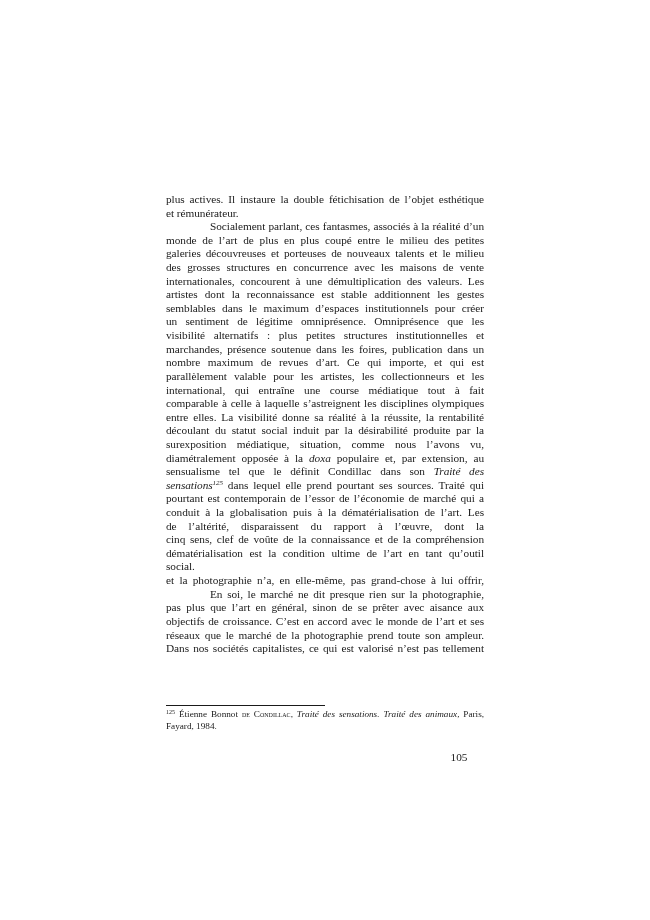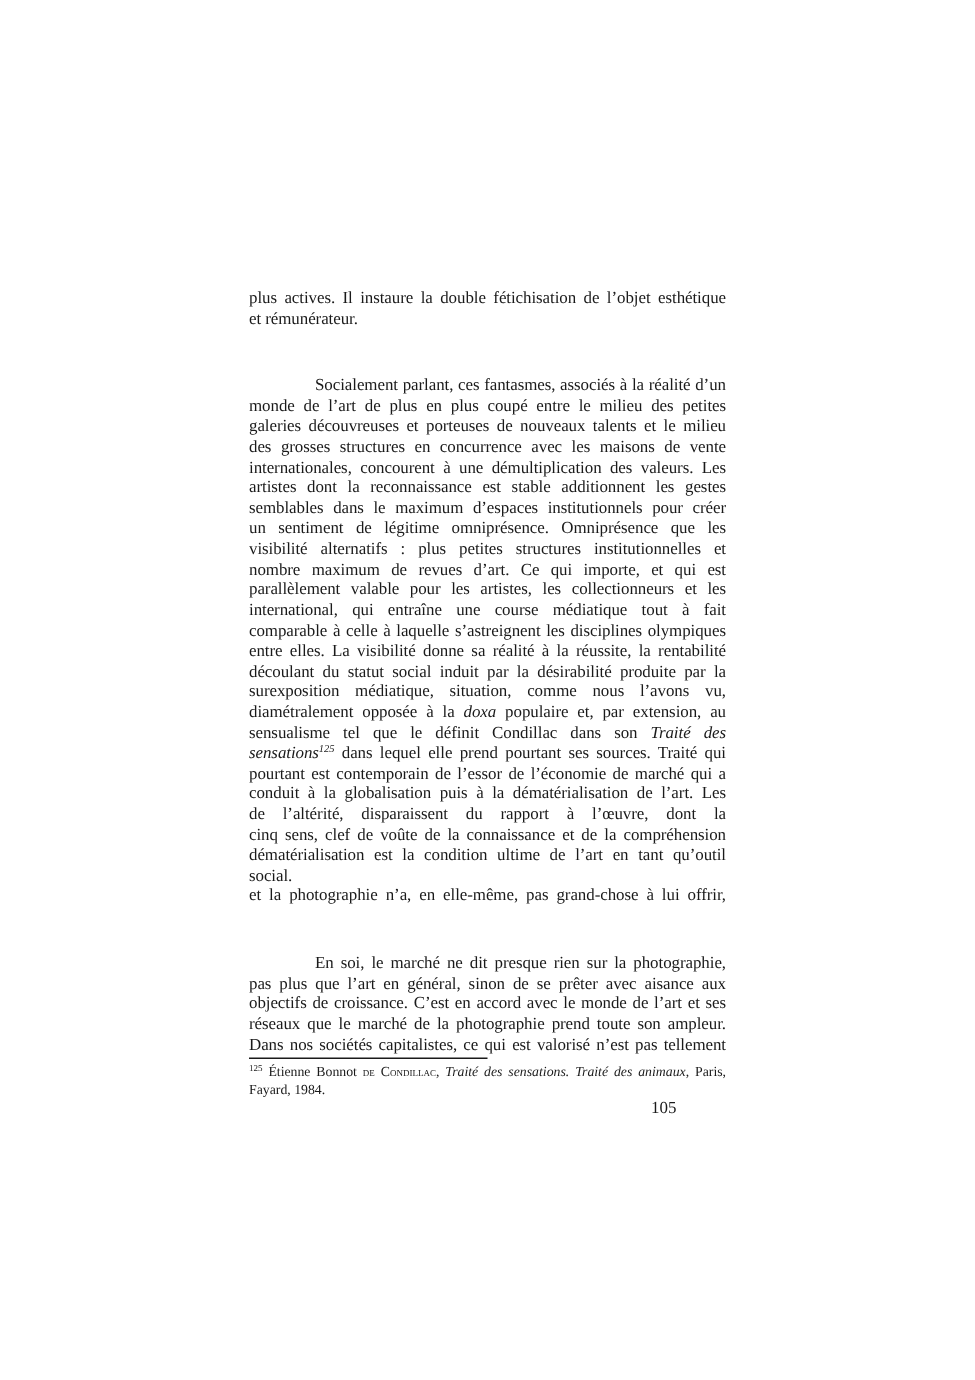--- a/index.html
+++ b/index.html
@@ -40,21 +40,20 @@
       text-align: justify;
       text-align-last: justify;
       white-space: nowrap;
       height: 13.62px;
     }
     .para .line.last {
       text-align-last: left;
     }
     .para .line.first-indent {
       padding-left: 44px;
-      margin-top: 31px;
     }
     i { font-style: italic; }
     sup.fnref {
       font-size: 7px;
       line-height: 0;
       vertical-align: 4px;
       font-style: italic;
     }
     .footnote-rule {
       position: absolute;
@@ -82,23 +81,23 @@
     .footnotes .line.last { text-align-last: left; }
     .footnotes sup {
       font-size: 6px;
       vertical-align: 3px;
       line-height: 0;
     }
     .smallcaps { font-variant: small-caps; }
     .page-number {
       position: absolute;
       left: 434px;
-      top: 732px;
+      top: 750px;
       width: 50px;
-      text-align: left;
+      text-align: center;
       font-size: 11.3px;
       line-height: 14px;
     }
   </style>
 </head>
 <body>
 
 <div class="page">
 
   <div class="text-block">
@@ -111,20 +110,21 @@
     <div class="para">
       <span class="line first-indent">Socialement parlant, ces fantasmes, associés à la réalité d’un</span>
       <span class="line">monde de l’art de plus en plus coupé entre le milieu des petites</span>
       <span class="line">galeries découvreuses et porteuses de nouveaux talents et le milieu</span>
       <span class="line">des grosses structures en concurrence avec les maisons de vente</span>
       <span class="line">internationales, concourent à une démultiplication des valeurs. Les</span>
       <span class="line">artistes dont la reconnaissance est stable additionnent les gestes</span>
       <span class="line">semblables dans le maximum d’espaces institutionnels pour créer</span>
       <span class="line">un sentiment de légitime omniprésence. Omniprésence que les</span>
       <span class="line">visibilité alternatifs : plus petites structures institutionnelles et</span>
+      <span class="line">marchandes, présence soutenue dans les foires, publication dans un</span>
       <span class="line">nombre maximum de revues d’art. Ce qui importe, et qui est</span>
       <span class="line">parallèlement valable pour les artistes, les collectionneurs et les</span>
       <span class="line">international, qui entraîne une course médiatique tout à fait</span>
       <span class="line">comparable à celle à laquelle s’astreignent les disciplines olympiques</span>
       <span class="line">entre elles. La visibilité donne sa réalité à la réussite, la rentabilité</span>
       <span class="line">découlant du statut social induit par la désirabilité produite par la</span>
       <span class="line">surexposition médiatique, situation, comme nous l’avons vu,</span>
       <span class="line"><span>diamétralement opposée à la </span><i>doxa</i><span> populaire et, par extension, au</span></span>
       <span class="line"><span>sensualisme tel que le définit Condillac dans son </span><i>Traité des</i></span>
       <span class="line"><i>sensations</i><sup class="fnref">125</sup><span> dans lequel elle prend pourtant ses sources. Traité qui</span></span>

